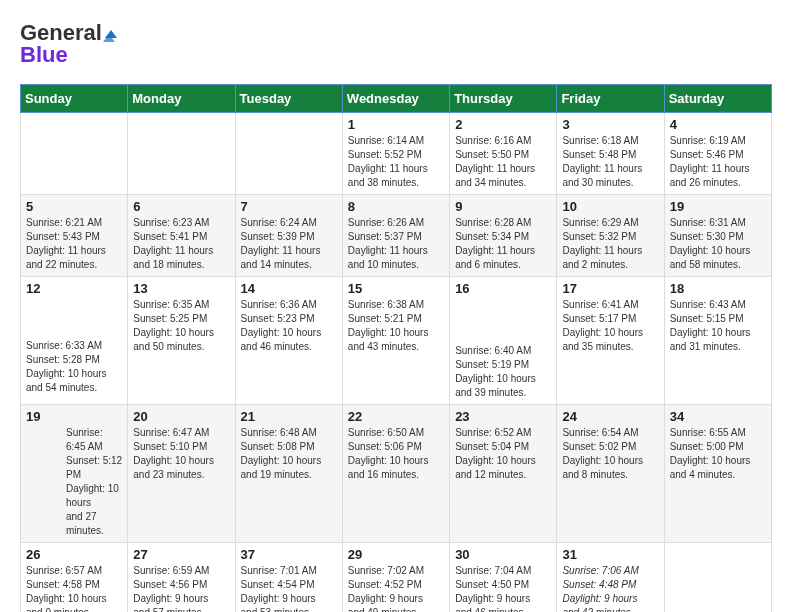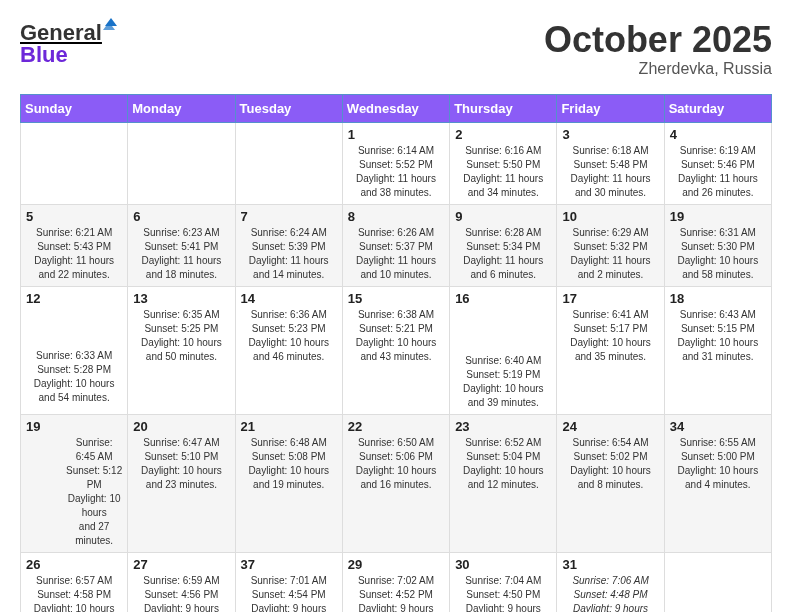--- a/index.html
+++ b/index.html
@@ -16,24 +16,23 @@
       align-items: flex-start;
       margin-bottom: 16px;
     }
     .logo {
       display: flex;
       flex-direction: column;
       align-items: flex-start;
     }
     .logo-text {
       display: flex;
-      align-items: flex-start;
+      align-items: flex-end;
       font-size: 22px;
       font-weight: bold;
-      text-decoration: underline;
     }
     .logo-general { color: #333; }
     .logo-icon {
       width: 14px;
       height: 14px;
       margin-left: 1px;
       position: relative;
       top: -4px;
     }
     .title-block {
@@ -48,21 +47,21 @@
     .location {
       font-size: 16px;
       color: #555;
     }
     .calendar {
       width: 100%;
       border-collapse: collapse;
       border: 1px solid #ccc;
     }
     .calendar th {
-      background-color: #8b5cf6;
+      background-color: #15803d;
       color: #fff;
       font-size: 13px;
       font-weight: bold;
       padding: 6px 4px;
       text-align: left;
       border: 1px solid #5590cc;
     }
     .calendar td {
       vertical-align: top;
       border: 1px solid #ddd;
@@ -79,44 +78,39 @@
     .day-number {
       font-size: 13px;
       font-weight: bold;
       margin-bottom: 2px;
       color: #222;
     }
     .day-info {
       font-size: 10px;
       line-height: 1.4;
       color: #333;
-      text-align: center;
     }
     .empty-cell {
       background: #f9f9f9;
     }
   </style>
 </head>
 <body>
 
 <div class="header">
   <div class="logo">
     <div class="logo-text">
       <span class="logo-general">General</span>
       <svg class="logo-icon" viewBox="0 0 14 14" xmlns="http://www.w3.org/2000/svg">
         <polygon points="2,10 8,2 14,10" fill="#1a73c8"></polygon>
         <polygon points="0,14 6,6 12,14" fill="#1a73c8" opacity="0.7"></polygon>
       </svg>
     </div>
     <div style="font-size:22px; font-weight:bold; color:#6d28d9; margin-top:-4px;">Blue</div>
   </div>
-  <div class="title-block">
-    <div class="month-title">October 2025</div>
-    <div class="location">Zherdevka, Russia</div>
-  </div>
 </div>
 
 <table class="calendar">
   <thead>
     <tr>
 
     <th>Sunday</th>
         <th>Monday</th>
         <th>Tuesday</th>
         <th>Wednesday</th>

